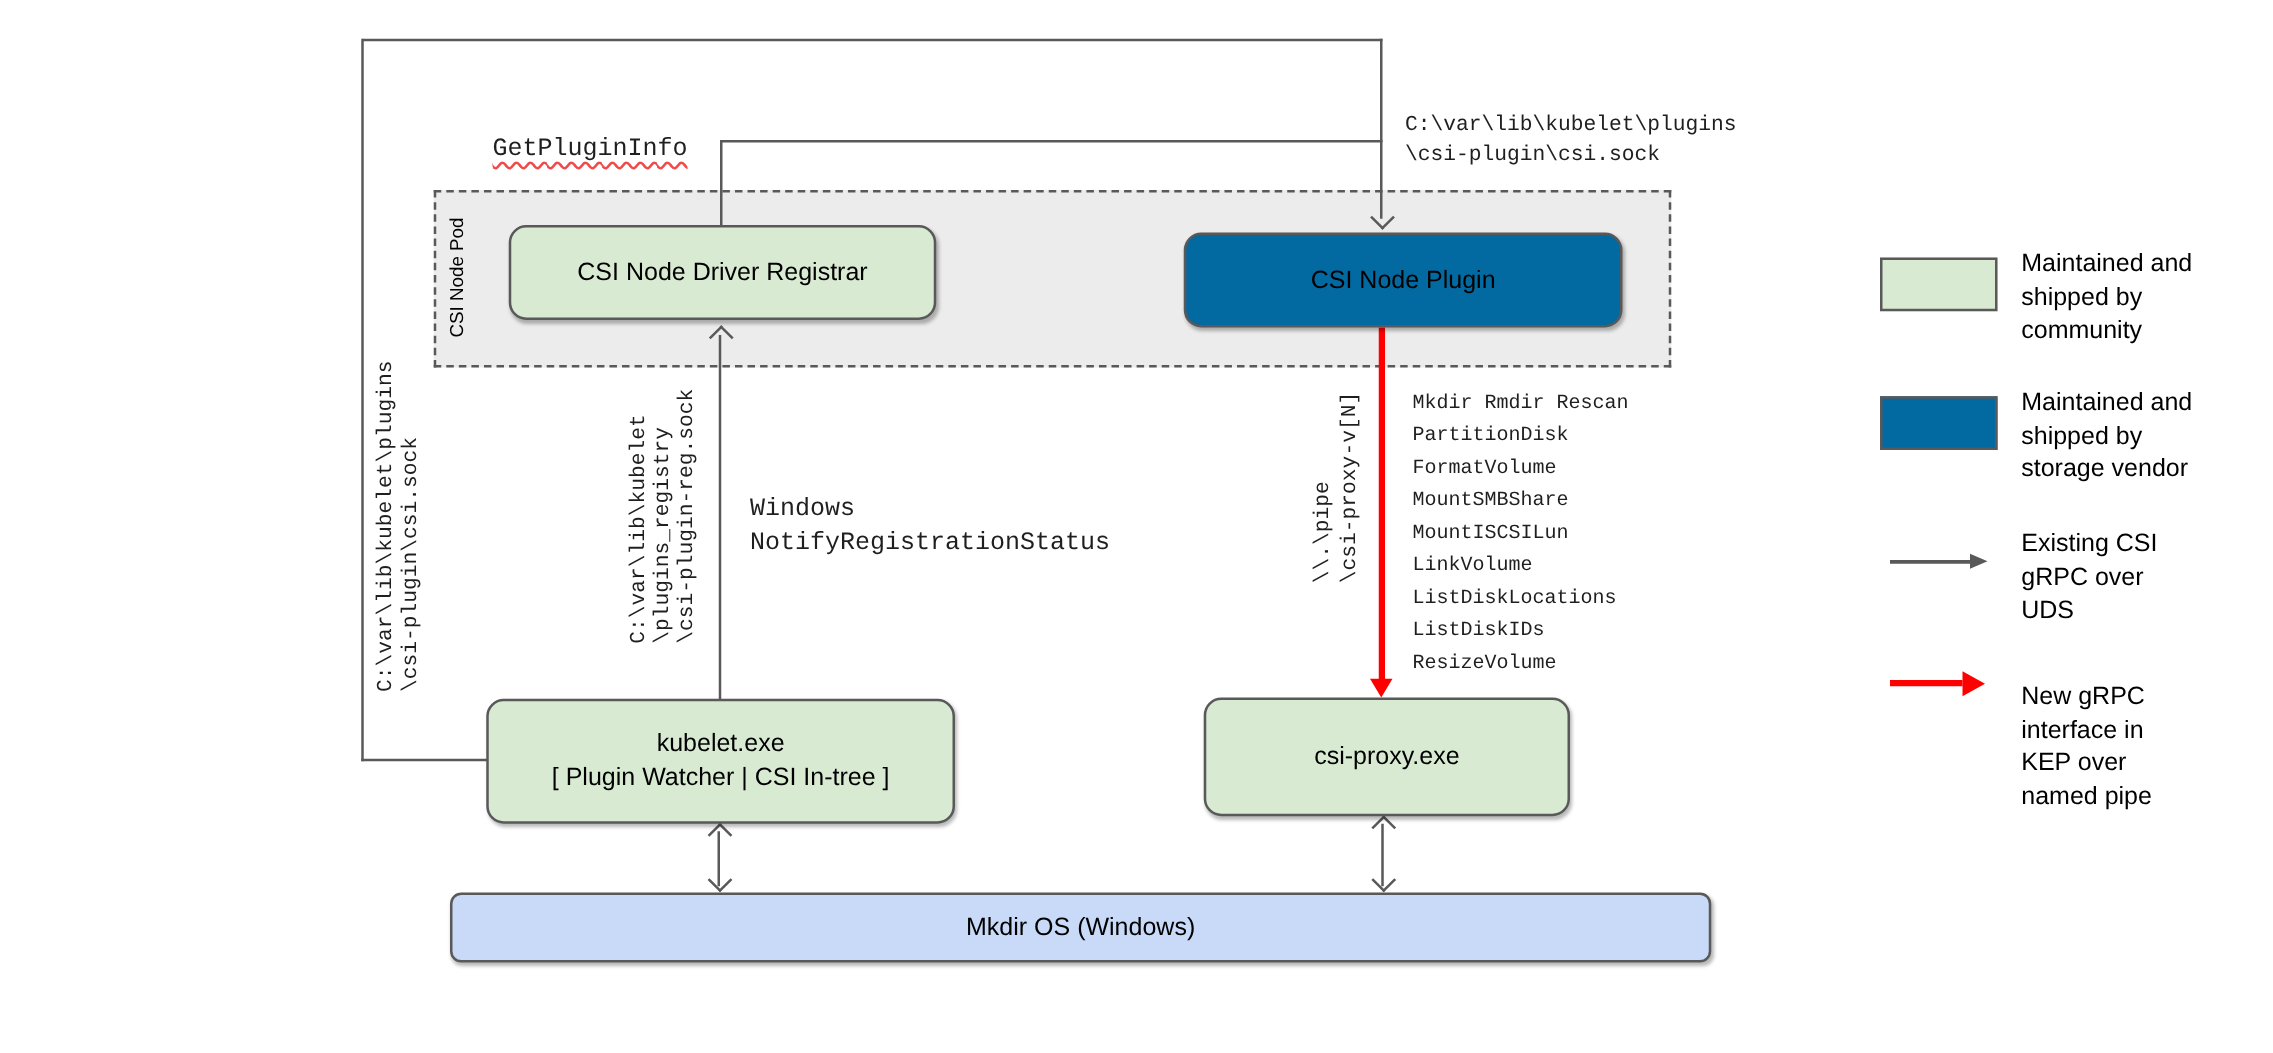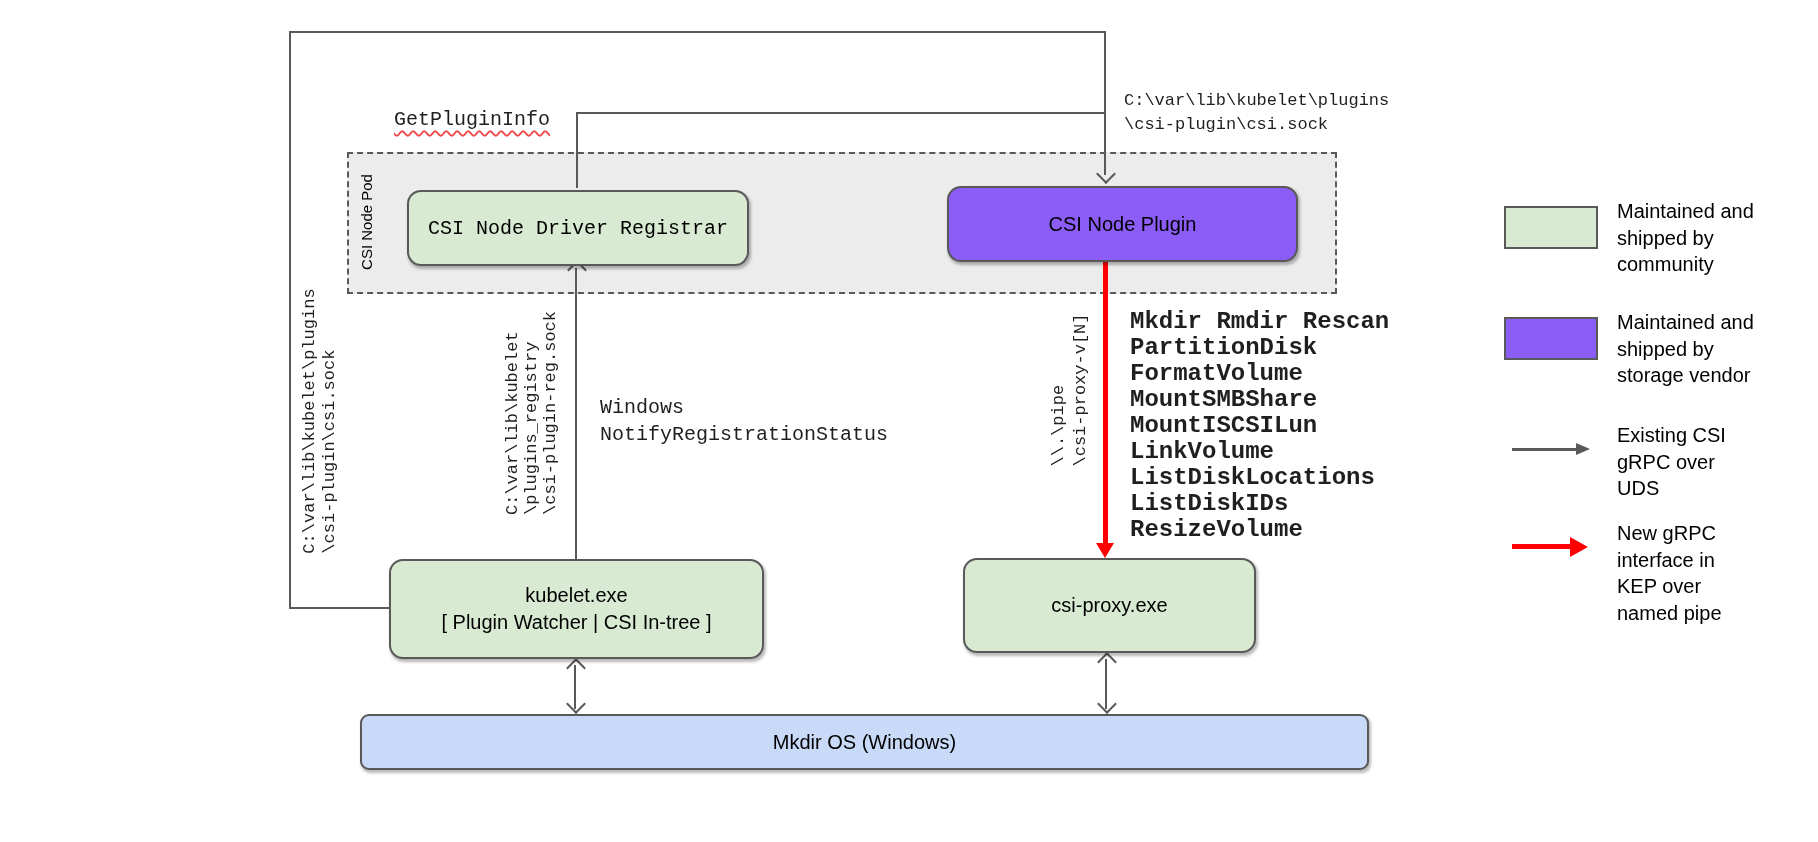--- a/index.html
+++ b/index.html
@@ -18,21 +18,21 @@
   .chev-up{transform:rotate(135deg);}
   .red-head{position:absolute;width:0;height:0;border-left:9px solid transparent;border-right:9px solid transparent;border-top:15px solid #ff0000;z-index:2;}
   
   .pod{position:absolute;background:#ececec;border:2px dashed #595959;z-index:1;}
   .node-box{
     position:absolute;border:2px solid #595959;border-radius:14px;z-index:3;
     display:flex;align-items:center;justify-content:center;text-align:center;
     font-size:20px;line-height:27px;box-shadow:1.5px 2.5px 3px rgba(0,0,0,0.28);
   }
   .green{background:#d9ead3;}
-  .yellow{background:#8b5cf6;}
+  .yellow{background:#0369a1;}
   .blue{background:#c9daf8;}
   .label{position:absolute;z-index:4;}
   .rot{transform:translate(-50%,-50%) rotate(-90deg);white-space:pre;}
   .squiggle{
     text-decoration-line:underline;text-decoration-style:wavy;
     text-decoration-color:#f04a4a;text-decoration-thickness:1.5px;text-underline-offset:5px;
   }
   
   .swatch{position:absolute;width:90px;height:39px;border:2px solid #595959;z-index:3;}
   .legend-text{position:absolute;font-size:20px;line-height:26.5px;white-space:pre;z-index:4;}
@@ -65,21 +65,21 @@
   <div class="chev chev-up" style="left:569px;top:661px;"></div>
   <div class="chev chev-down" style="left:569px;top:697px;"></div>
 
   <div class="vline" style="left:1105px;top:659px;height:50px;"></div>
   <div class="chev chev-up" style="left:1100px;top:655px;"></div>
   <div class="chev chev-down" style="left:1100px;top:697px;"></div>
 
   <div class="pod" style="left:347px;top:152px;width:986px;height:138px;"></div>
   <div class="label rot" style="left:366px;top:222px;font-size:15px;">CSI Node Pod</div>
 
-  <div class="node-box green" style="left:407px;top:190px;width:338px;height:72px;font-family:Liberation Mono, monospace;">
+  <div class="node-box green" style="left:407px;top:180px;width:338px;height:72px;">
     <span>CSI Node Driver Registrar</span>
   </div>
 
   <div class="node-box yellow" style="left:947px;top:186px;width:347px;height:72px;">
     <span>CSI Node Plugin</span>
   </div>
 
   <div class="node-box green" style="left:963px;top:558px;width:289px;height:91px;">
     <span>csi-proxy.exe</span>
   </div>
@@ -105,21 +105,21 @@
 \plugins_registry
 \csi-plugin-reg.sock</div>
 
   <div class="label mono pre" style="left:600px;top:394px;font-size:20px;line-height:27px;">Windows
 NotifyRegistrationStatus</div>
 
   <div class="label mono pre rot" style="left:1070px;top:390px;font-size:17px;line-height:22px;">\\.\pipe
 \csi-proxy-v[N]</div>
 
 
-  <div class="label mono pre" style="left:1130px;top:309px;font-size:24px;line-height:26px;font-weight:bold;">Mkdir Rmdir Rescan
+  <div class="label mono pre" style="left:1130px;top:309px;font-size:16px;line-height:26px;">Mkdir Rmdir Rescan
 PartitionDisk
 FormatVolume
 MountSMBShare
 MountISCSILun
 LinkVolume
 ListDiskLocations
 ListDiskIDs
 ResizeVolume</div>
 
   <div class="swatch green" style="left:1504px;top:206px;"></div>
@@ -133,18 +133,18 @@
 storage vendor</div>
 
   <div class="legend-arrow-line" style="left:1512px;top:448px;width:64px;"></div>
   <div class="legend-arrow-head" style="left:1576px;top:443px;"></div>
   <div class="legend-text" style="left:1617px;top:422px;">Existing CSI
 gRPC over
 UDS</div>
 
   <div class="legend-redline" style="left:1512px;top:544px;width:58px;"></div>
   <div class="legend-redhead" style="left:1570px;top:537px;"></div>
-  <div class="legend-text" style="left:1617px;top:520px;">New gRPC
+  <div class="legend-text" style="left:1617px;top:544px;">New gRPC
 interface in
 KEP over
 named pipe</div>
 
 </div>
 
 </body></html>

